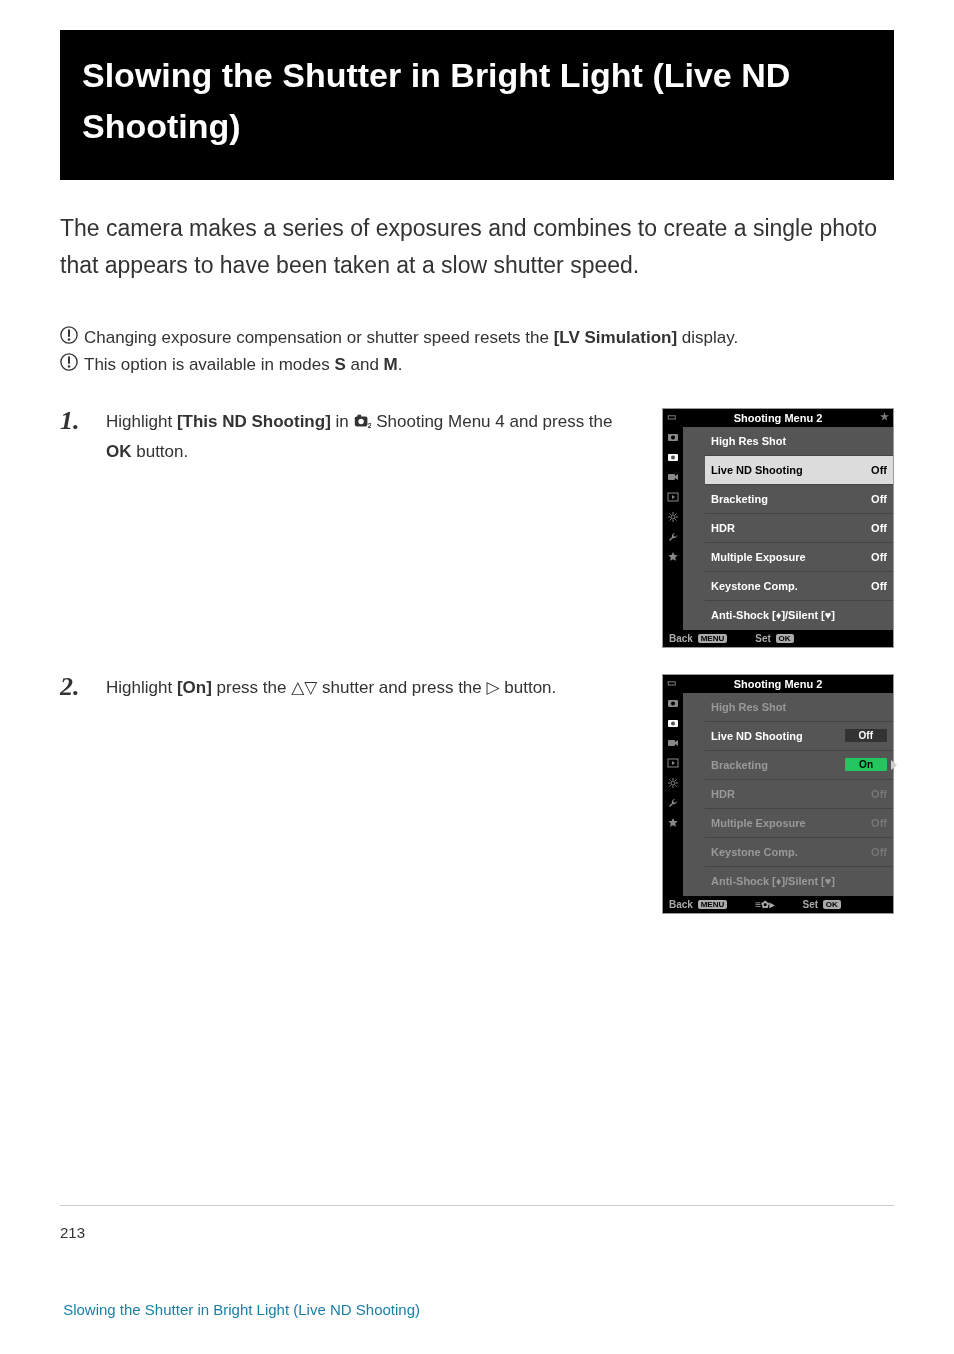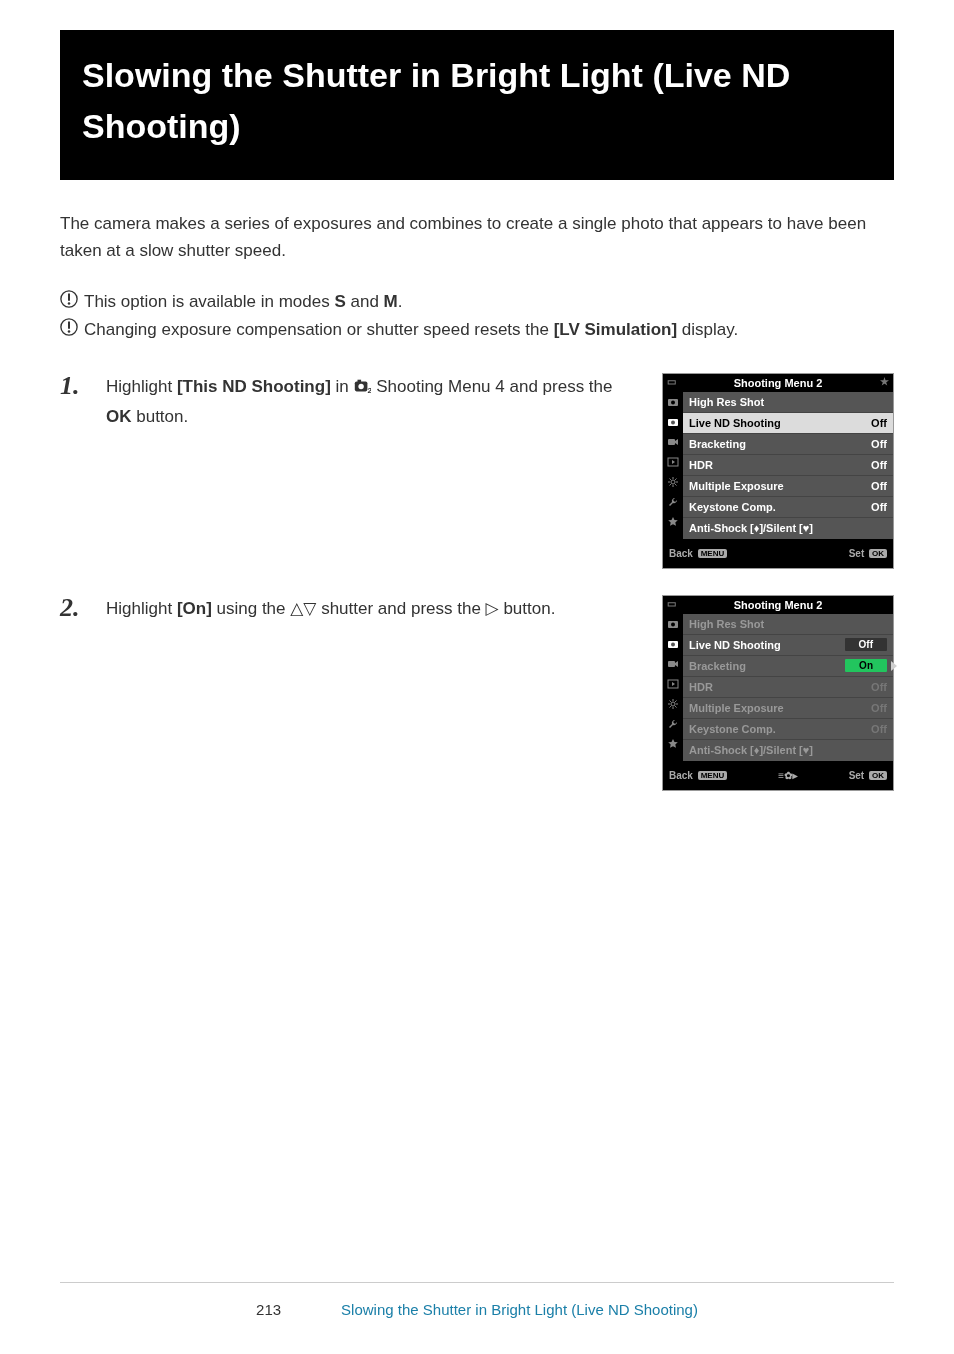--- a/index.html
+++ b/index.html
@@ -17,23 +17,23 @@
     color: #fff;
     margin: 30px 0 30px 0;
     padding: 20px 22px 28px 22px;
   }
   .title-block h1 {
     font-weight: bold;
     font-size: 34px;
     line-height: 1.5;
   }
   .intro {
-    font-size: 17px;
+    font-size: 23px;
     line-height: 1.6;
-    margin-bottom: 24px;
+    margin-bottom: 40px;
   }
   .caution-list { margin-bottom: 30px; }
   .caution-item {
     font-size: 17px;
     line-height: 1.6;
     position: relative;
     padding-left: 24px;
   }
   .caution-icon {
     position: absolute;
@@ -104,23 +104,24 @@
   }
   .menu-sidebar .si svg { width: 12px; height: 12px; fill: #888; }
   .menu-sidebar .si.active svg { fill: #fff; }
   .menu-items { flex: 1; background: #555;}
   .menu-row {
     display: flex;
     justify-content: space-between;
     align-items: center;
     background: #555;
     color: #fff;
-    height: 21px;
+    height: 29px;
     padding: 0 6px;
     border-bottom: 1px solid #444;
+    margin-left: 22px;
   }
   .menu-row:last-child { border-bottom: none;}
   .menu-row.dim { color: #999; }
   .menu-row.hl { background: #dcdcdc; color: #000; }
   .menu-row .val-box {
     background: #333;
     color: #fff;
     padding: 1px 14px;
     font-size: 10px;
     border-radius: 1px;
@@ -138,22 +139,21 @@
     top: 2px;
     border-left: 6px solid #cfcfcf;
     border-top: 5px solid transparent;
     border-bottom: 5px solid transparent;
   }
   .menu-row.dim .val { color: #777;}
   .menu-footer {
     background: #000;
     color: #aaa;
     display: flex;
-    justify-content: space-between;
-    padding: 9px 6px;
+    padding: 3px 6px;
     font-size: 10px;
     gap: 28px;
   }
   .menu-footer .tag {
     display:inline-block;
     background:#aaa; color:#000;
     padding:0 3px;
     border-radius:2px;
     font-size:8px;
     margin-left:2px;
@@ -164,20 +164,21 @@
     position: absolute;
     bottom: 36px;
     left: 60px;
     right: 60px;
     border-top: 1px solid #ccc;
     padding-top: 18px;
     display: flex;
     justify-content: center;
     gap: 60px;
     font-size: 15px;
+    flex-direction: column;
   }
   .page-num { color: #333; }
   .footer-link { color: #1a7fa8; text-align: right; max-width: 360px;}
 </style>
 </head>
 <body>
 
 <div class="title-block">
   <h1>Slowing the Shutter in Bright Light (Live ND Shooting)</h1>
 </div>
@@ -186,31 +187,31 @@
 
 <div class="caution-list">
   <div class="caution-item">
     <span class="caution-icon">
       <svg viewBox="0 0 20 20">
           <circle cx="10" cy="10" r="9" fill="none" stroke="#333" stroke-width="1.5"></circle>
           <path d="M10 4 L10 12" stroke="#333" stroke-width="2.2"></path>
           <circle cx="10" cy="15" r="1.4" fill="#333"></circle>
         </svg>
     </span>
-    <span>This option is available in modes </span><b>S</b><span> and </span><b>M</b><span>.</span>
+    <span>Changing exposure compensation or shutter speed resets the </span><b>[LV Simulation]</b><span> display.</span>
   </div>
   <div class="caution-item">
     <span class="caution-icon">
       <svg viewBox="0 0 20 20">
           <circle cx="10" cy="10" r="9" fill="none" stroke="#333" stroke-width="1.5"></circle>
           <path d="M10 4 L10 12" stroke="#333" stroke-width="2.2"></path>
           <circle cx="10" cy="15" r="1.4" fill="#333"></circle>
         </svg>
     </span>
-    <span>Changing exposure compensation or shutter speed resets the </span><b>[LV Simulation]</b><span> display.</span>
+    <span>This option is available in modes </span><b>S</b><span> and </span><b>M</b><span>.</span>
   </div>
 </div>
 
 <div class="steps">
 
   <div class="step">
     <div class="step-num">1.</div>
     <div class="step-text">
       <span>Highlight </span><b>[This ND Shooting]</b><span> in </span><span class="sm-icon"><svg viewBox="0 0 20 20">
             <rect x="2" y="5" width="14" height="11" rx="2" fill="#333"></rect>
@@ -302,21 +303,21 @@
       <div class="menu-footer">
         <span><span>Back</span> <span class="tag">MENU</span></span>
         <span><span>Set</span> <span class="tag">OK</span></span>
       </div>
     </div>
   </div>
 
   <div class="step">
     <div class="step-num">2.</div>
     <div class="step-text">
-      <span>Highlight </span><b>[On]</b><span> using the </span><span class="arrow">△▽</span><span> shutter and press the </span><span class="arrow">▷</span><span> button.</span>
+      <span>Highlight </span><b>[On]</b><span> press the </span><span class="arrow">△▽</span><span> shutter and press the </span><span class="arrow">▷</span><span> button.</span>
     </div>
     <div class="menu-panel">
       <div class="menu-header">
         <span class="mh-left">▭</span>
         <span>Shooting Menu 2</span>
       </div>
       <div class="menu-body">
         <div class="menu-sidebar">
           <div class="si">
               <svg viewBox="0 0 12 12">

